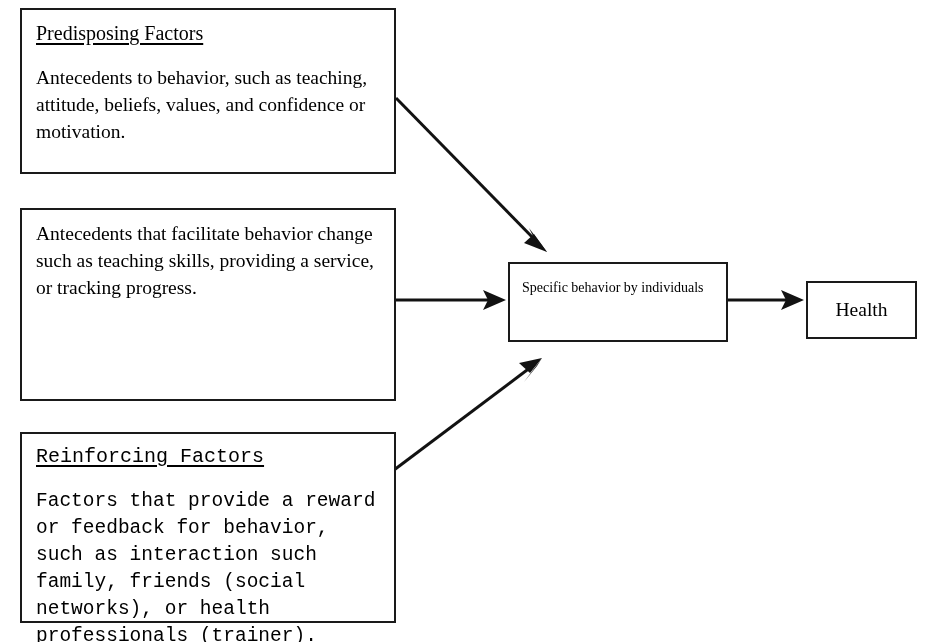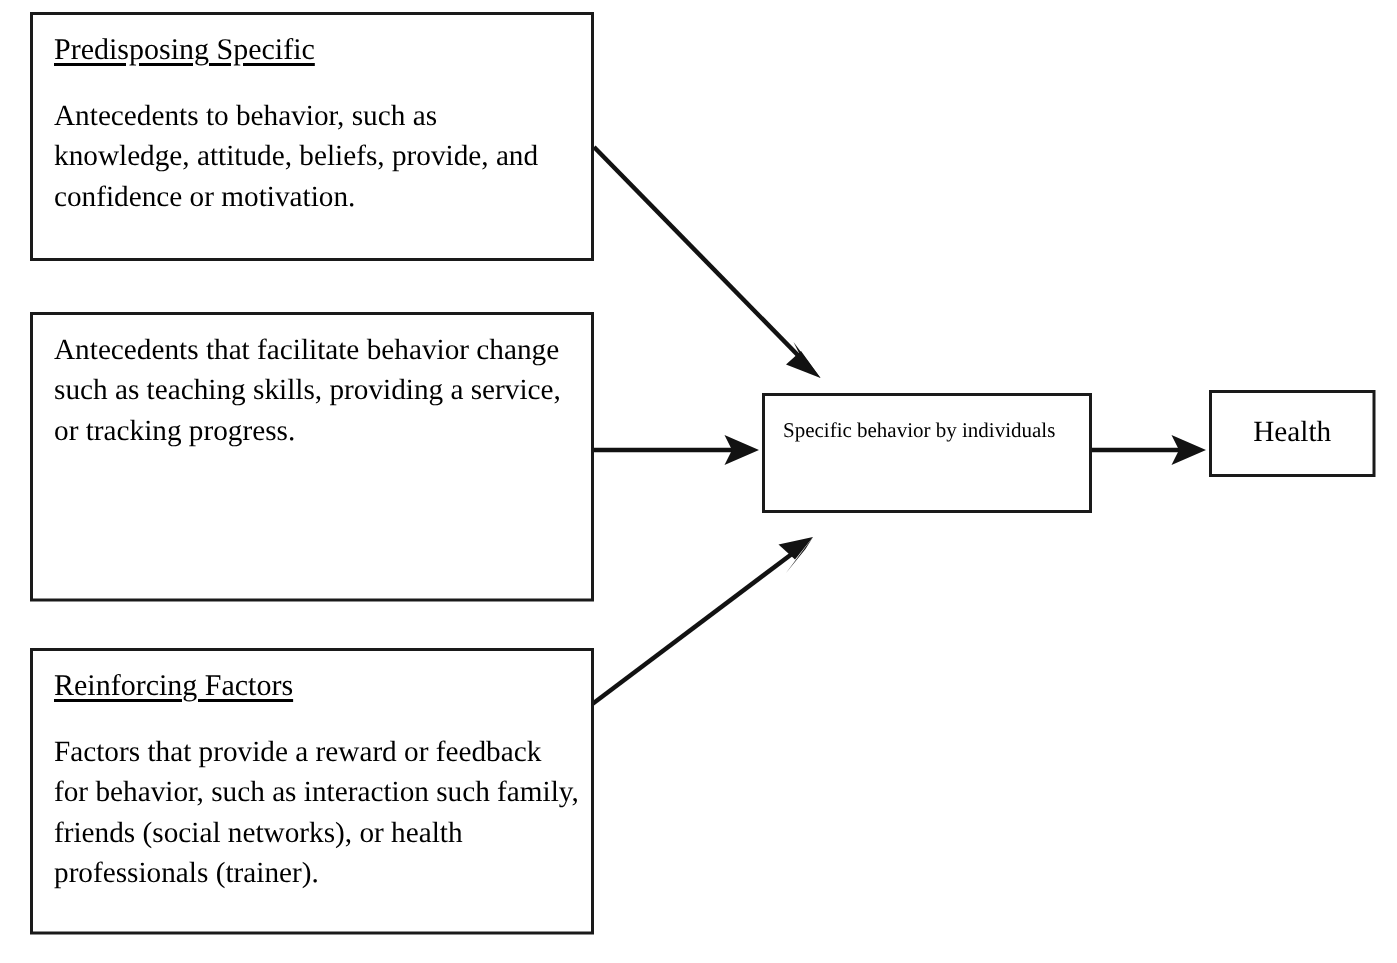--- a/index.html
+++ b/index.html
@@ -54,20 +54,21 @@
     left: 20px;
     top: 208px;
     width: 376px;
     height: 193px;
   }
   #box-reinforcing {
     left: 20px;
     top: 432px;
     width: 376px;
     height: 191px;
+    font-family: Liberation Mono, monospace;
   }
   
   #box-reinforcing .box-inner {
     overflow: visible;
   }
   
   #box-behavior {
     left: 508px;
     top: 262px;
     width: 220px;
@@ -78,21 +79,21 @@
     top: 11px;
     right: 6px;
   }
   #box-behavior .box-body {
     font-size: 14px;
     line-height: 26px;
     font-family: Liberation Serif, serif;
   }
   #box-health {
     left: 806px;
-    top: 260px;
+    top: 281px;
     width: 111px;
     height: 58px;
   }
   #box-health .box-inner {
     left: 0;
     right: 0;
     top: 14px;
     text-align: center;
   }
   #box-health .box-body {
@@ -143,22 +144,22 @@
     </g>
 
     <g>
       <line class="arrow-line" x1="728" y1="300" x2="788" y2="300"></line>
       <polygon class="arrow-head" points="804,300 781,290 786,300 781,310"></polygon>
     </g>
   </svg>
 
   <div class="box" id="box-predisposing">
     <div class="box-inner">
-      <div class="box-title">Predisposing Specific</div>
-      <div class="box-body">Antecedents to behavior, such as knowledge, attitude, beliefs, provide, and confidence or motivation.</div>
+      <div class="box-title">Predisposing Factors</div>
+      <div class="box-body">Antecedents to behavior, such as teaching, attitude, beliefs, values, and confidence or motivation.</div>
     </div>
   </div>
 
   <div class="box" id="box-enabling">
     <div class="box-inner">
       <div class="box-body">Antecedents that facilitate behavior change such as teaching skills, providing a service, or tracking progress.</div>
     </div>
   </div>
 
   <div class="box" id="box-reinforcing">

